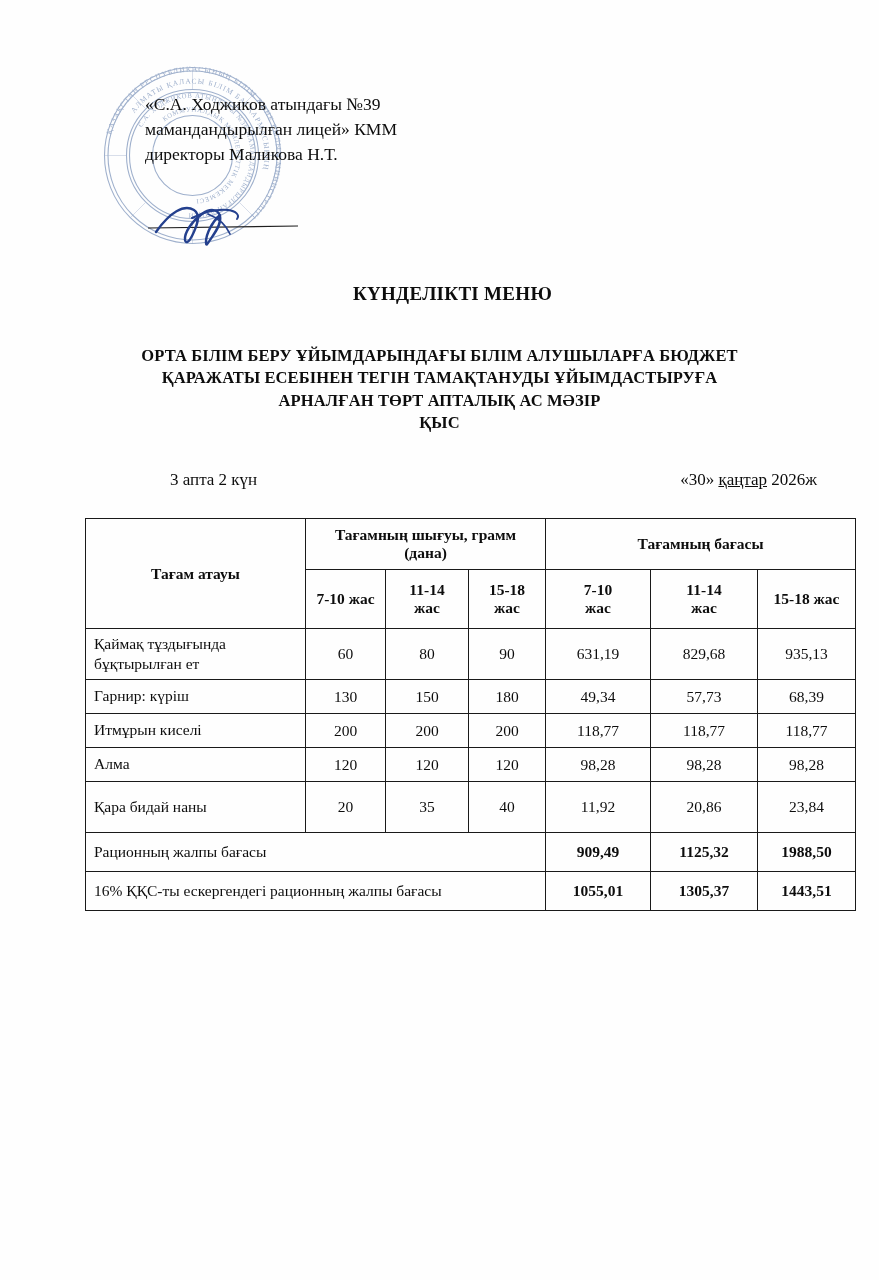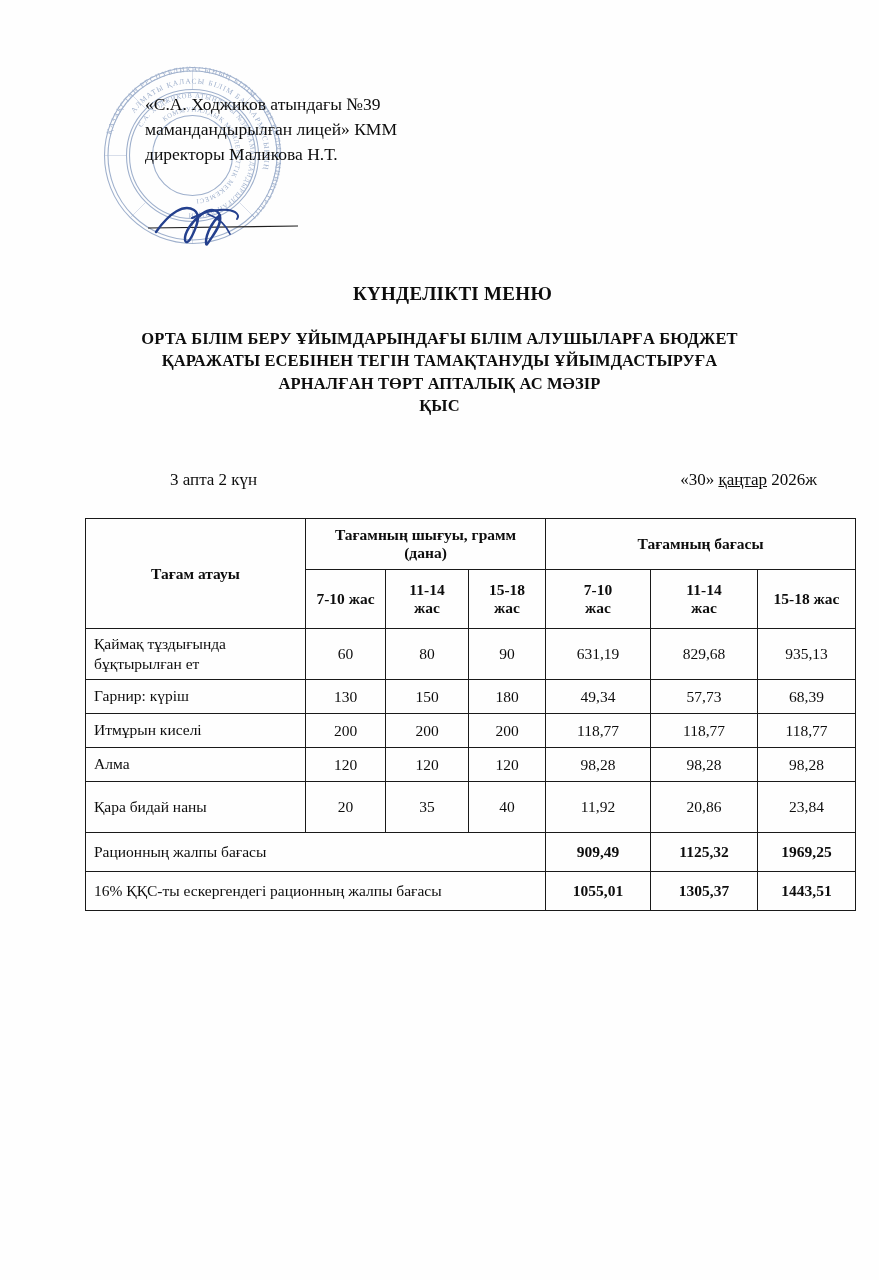--- a/index.html
+++ b/index.html
@@ -63,21 +63,21 @@
     width: 879px;
     text-align: center;
     font-size: 19px;
     font-weight: bold;
     letter-spacing: .3px;
     margin-left: 13px;
   }
   .subtitle-block {
     position: absolute;
     left: 0;
-    top: 328px;
+    top: 345px;
     width: 879px;
     text-align: center;
     font-size: 16.5px;
     font-weight: bold;
     line-height: 1.36;
     letter-spacing: .1px;
   }
   .subtitle-line { display: block; }
 
   
@@ -304,21 +304,21 @@
         <td class="num">35</td>
         <td class="num">40</td>
         <td class="num">11,92</td>
         <td class="num">20,86</td>
         <td class="num">23,84</td>
       </tr>
       <tr class="r-total total-row">
         <td class="total-label" colspan="4">Рационның жалпы бағасы</td>
         <td class="num">909,49</td>
         <td class="num">1125,32</td>
-        <td class="num">1969,25</td>
+        <td class="num">1988,50</td>
       </tr>
       <tr class="r-total total-row">
         <td class="total-label" colspan="4">16% ҚҚС-ты ескергендегі рационның жалпы бағасы</td>
         <td class="num">1055,01</td>
         <td class="num">1305,37</td>
         <td class="num">1443,51</td>
       </tr>
     </tbody>
   </table>
 

